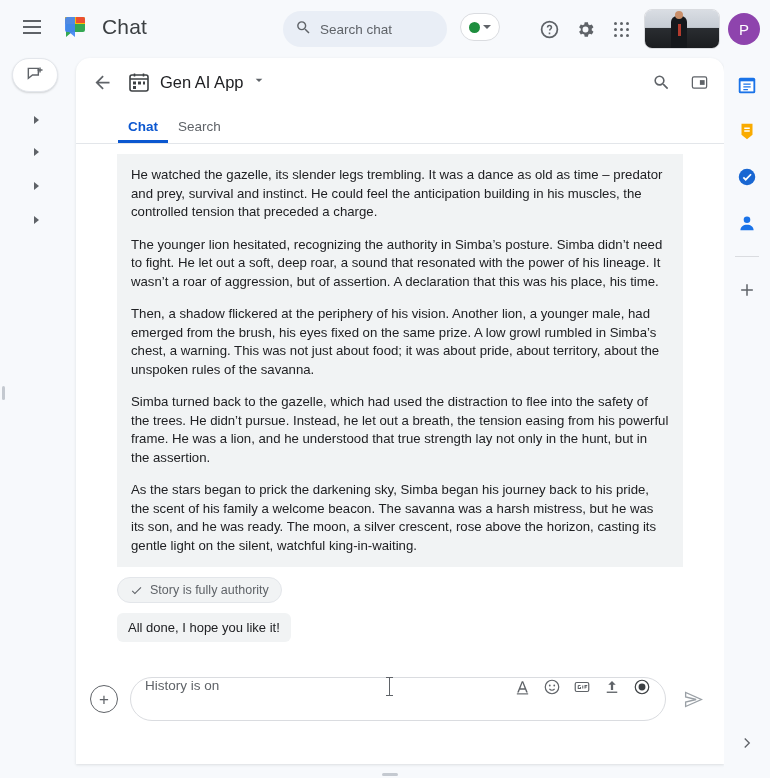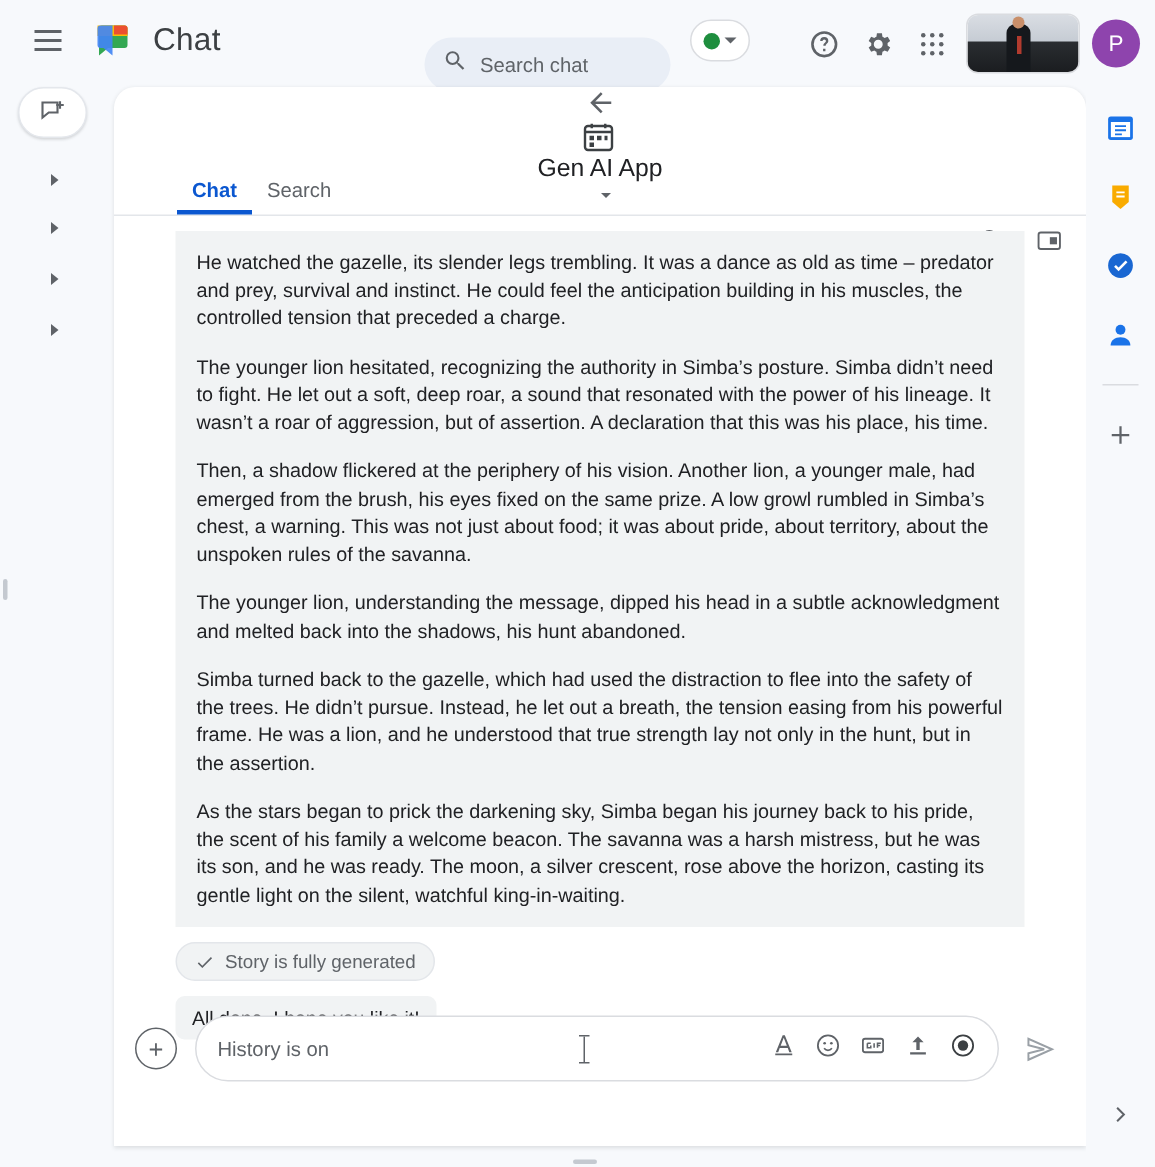--- a/index.html
+++ b/index.html
@@ -33,21 +33,21 @@
     box-shadow: 0 -6px 0 #5f6368, 0 6px 0 #5f6368;
   }
   .chat-logo {
     width: 30px; height: 30px; margin-left: 10px;
     position: relative;
   }
   .chat-title {
     font-size: 21px; color: #3c4043; margin-left: 10px; letter-spacing: .2px;
   }
   .search-wrap {
-    position: absolute; left: 283px; top: 25px;
+    position: absolute; left: 283px; top: 11px;
     width: 164px; height: 36px;
   }
   .search-box {
     width: 164px; height: 36px; border-radius: 18px;
     background: #e9eef6;
     display: flex; align-items: center;
     padding-left: 12px;
     cursor: text;
   }
   .search-box .magnifier { margin-right: 8px; }
@@ -123,21 +123,21 @@
   }
 
   
   .panel {
     position: absolute; left: 76px; top: 58px; width: 648px; height: 706px;
     background: #fff; border-radius: 14px 14px 0 0;
     box-shadow: 0 1px 3px rgba(60,64,67,.14);
     overflow: hidden;
   }
   .panel-head {
-    height: 48px; display: flex; align-items: center; padding: 0 8px; flex-direction: column;
+    height: 48px; display: flex; align-items: center; padding: 0 8px;
   }
   .back-arrow { width: 36px; height: 36px; display: flex; align-items: center; justify-content: center; cursor: pointer; }
   .space-icon {
     width: 26px; height: 26px; margin: 0 8px 0 6px;
     display: flex; align-items: center; justify-content: center;
   }
   .space-name { font-size: 16.5px; color: #202124; }
   .chev-down { margin-left: 8px; cursor: pointer; }
   .head-right { margin-left: auto; display: flex; align-items: center; gap: 4px; }
 
@@ -181,21 +181,21 @@
   }
   .plus-btn {
     width: 28px; height: 28px; border-radius: 50%;
     border: 1.6px solid #5f6368; color: #5f6368;
     display: flex; align-items: center; justify-content: center;
     font-size: 17px; line-height: 1; cursor: pointer; margin-right: 12px;
   }
   .input-box {
     flex: 1; height: 44px; border-radius: 22px;
     border: 1px solid #dadce0; background: #fff;
-    display: flex; align-items: center; padding: 0 14px;
+    display: flex; align-items: flex-start; padding: 0 14px;
   }
   .input-ph { color: #5f6368; font-size: 13.5px; }
   .caret-bar {
     width: 1px; height: 17px; background: #5f6368; margin-left: 170px;
     position: relative;
   }
   .caret-bar::before, .caret-bar::after {
     content: ""; position: absolute; left: -3px; width: 7px; height: 1px; background: #5f6368;
   }
   .caret-bar::before { top: -1px; }
@@ -361,31 +361,30 @@
     <div class="tabs">
       <div class="tab active">Chat</div>
       <div class="tab">Search</div>
     </div>
 
     <div class="thread">
       <div class="bubble">
         <p>He watched the gazelle, its slender legs trembling. It was a dance as old as time – predator and prey, survival and instinct. He could feel the anticipation building in his muscles, the controlled tension that preceded a charge.</p>
         <p>The younger lion hesitated, recognizing the authority in Simba’s posture. Simba didn’t need to fight. He let out a soft, deep roar, a sound that resonated with the power of his lineage. It wasn’t a roar of aggression, but of assertion. A declaration that this was his place, his time.</p>
         <p>Then, a shadow flickered at the periphery of his vision. Another lion, a younger male, had emerged from the brush, his eyes fixed on the same prize. A low growl rumbled in Simba’s chest, a warning. This was not just about food; it was about pride, about territory, about the unspoken rules of the savanna.</p>
-        <p>The younger lion, understanding the message, dipped his head in a subtle acknowledgment and melted back into the shadows, his hunt abandoned.</p>
         <p>Simba turned back to the gazelle, which had used the distraction to flee into the safety of the trees. He didn’t pursue. Instead, he let out a breath, the tension easing from his powerful frame. He was a lion, and he understood that true strength lay not only in the hunt, but in the assertion.</p>
         <p>As the stars began to prick the darkening sky, Simba began his journey back to his pride, the scent of his family a welcome beacon. The savanna was a harsh mistress, but he was its son, and he was ready. The moon, a silver crescent, rose above the horizon, casting its gentle light on the silent, watchful king-in-waiting.</p>
       </div>
 
       <div class="chip-row">
         <div class="chip">
           <svg width="13" height="13" viewBox="0 0 24 24">
               <path d="M9 16.2L4.8 12l-1.4 1.4L9 19 21 7l-1.4-1.4z" fill="#5f6368"></path>
             </svg>
-          <span>Story is fully generated</span>
+          <span>Story is fully authority</span>
         </div>
       </div>
 
       <div class="small-bubble-row">
         <div class="small-bubble">All done, I hope you like it!</div>
       </div>
     </div>
 
     <div class="composer">
       <div class="plus-btn">+</div>

